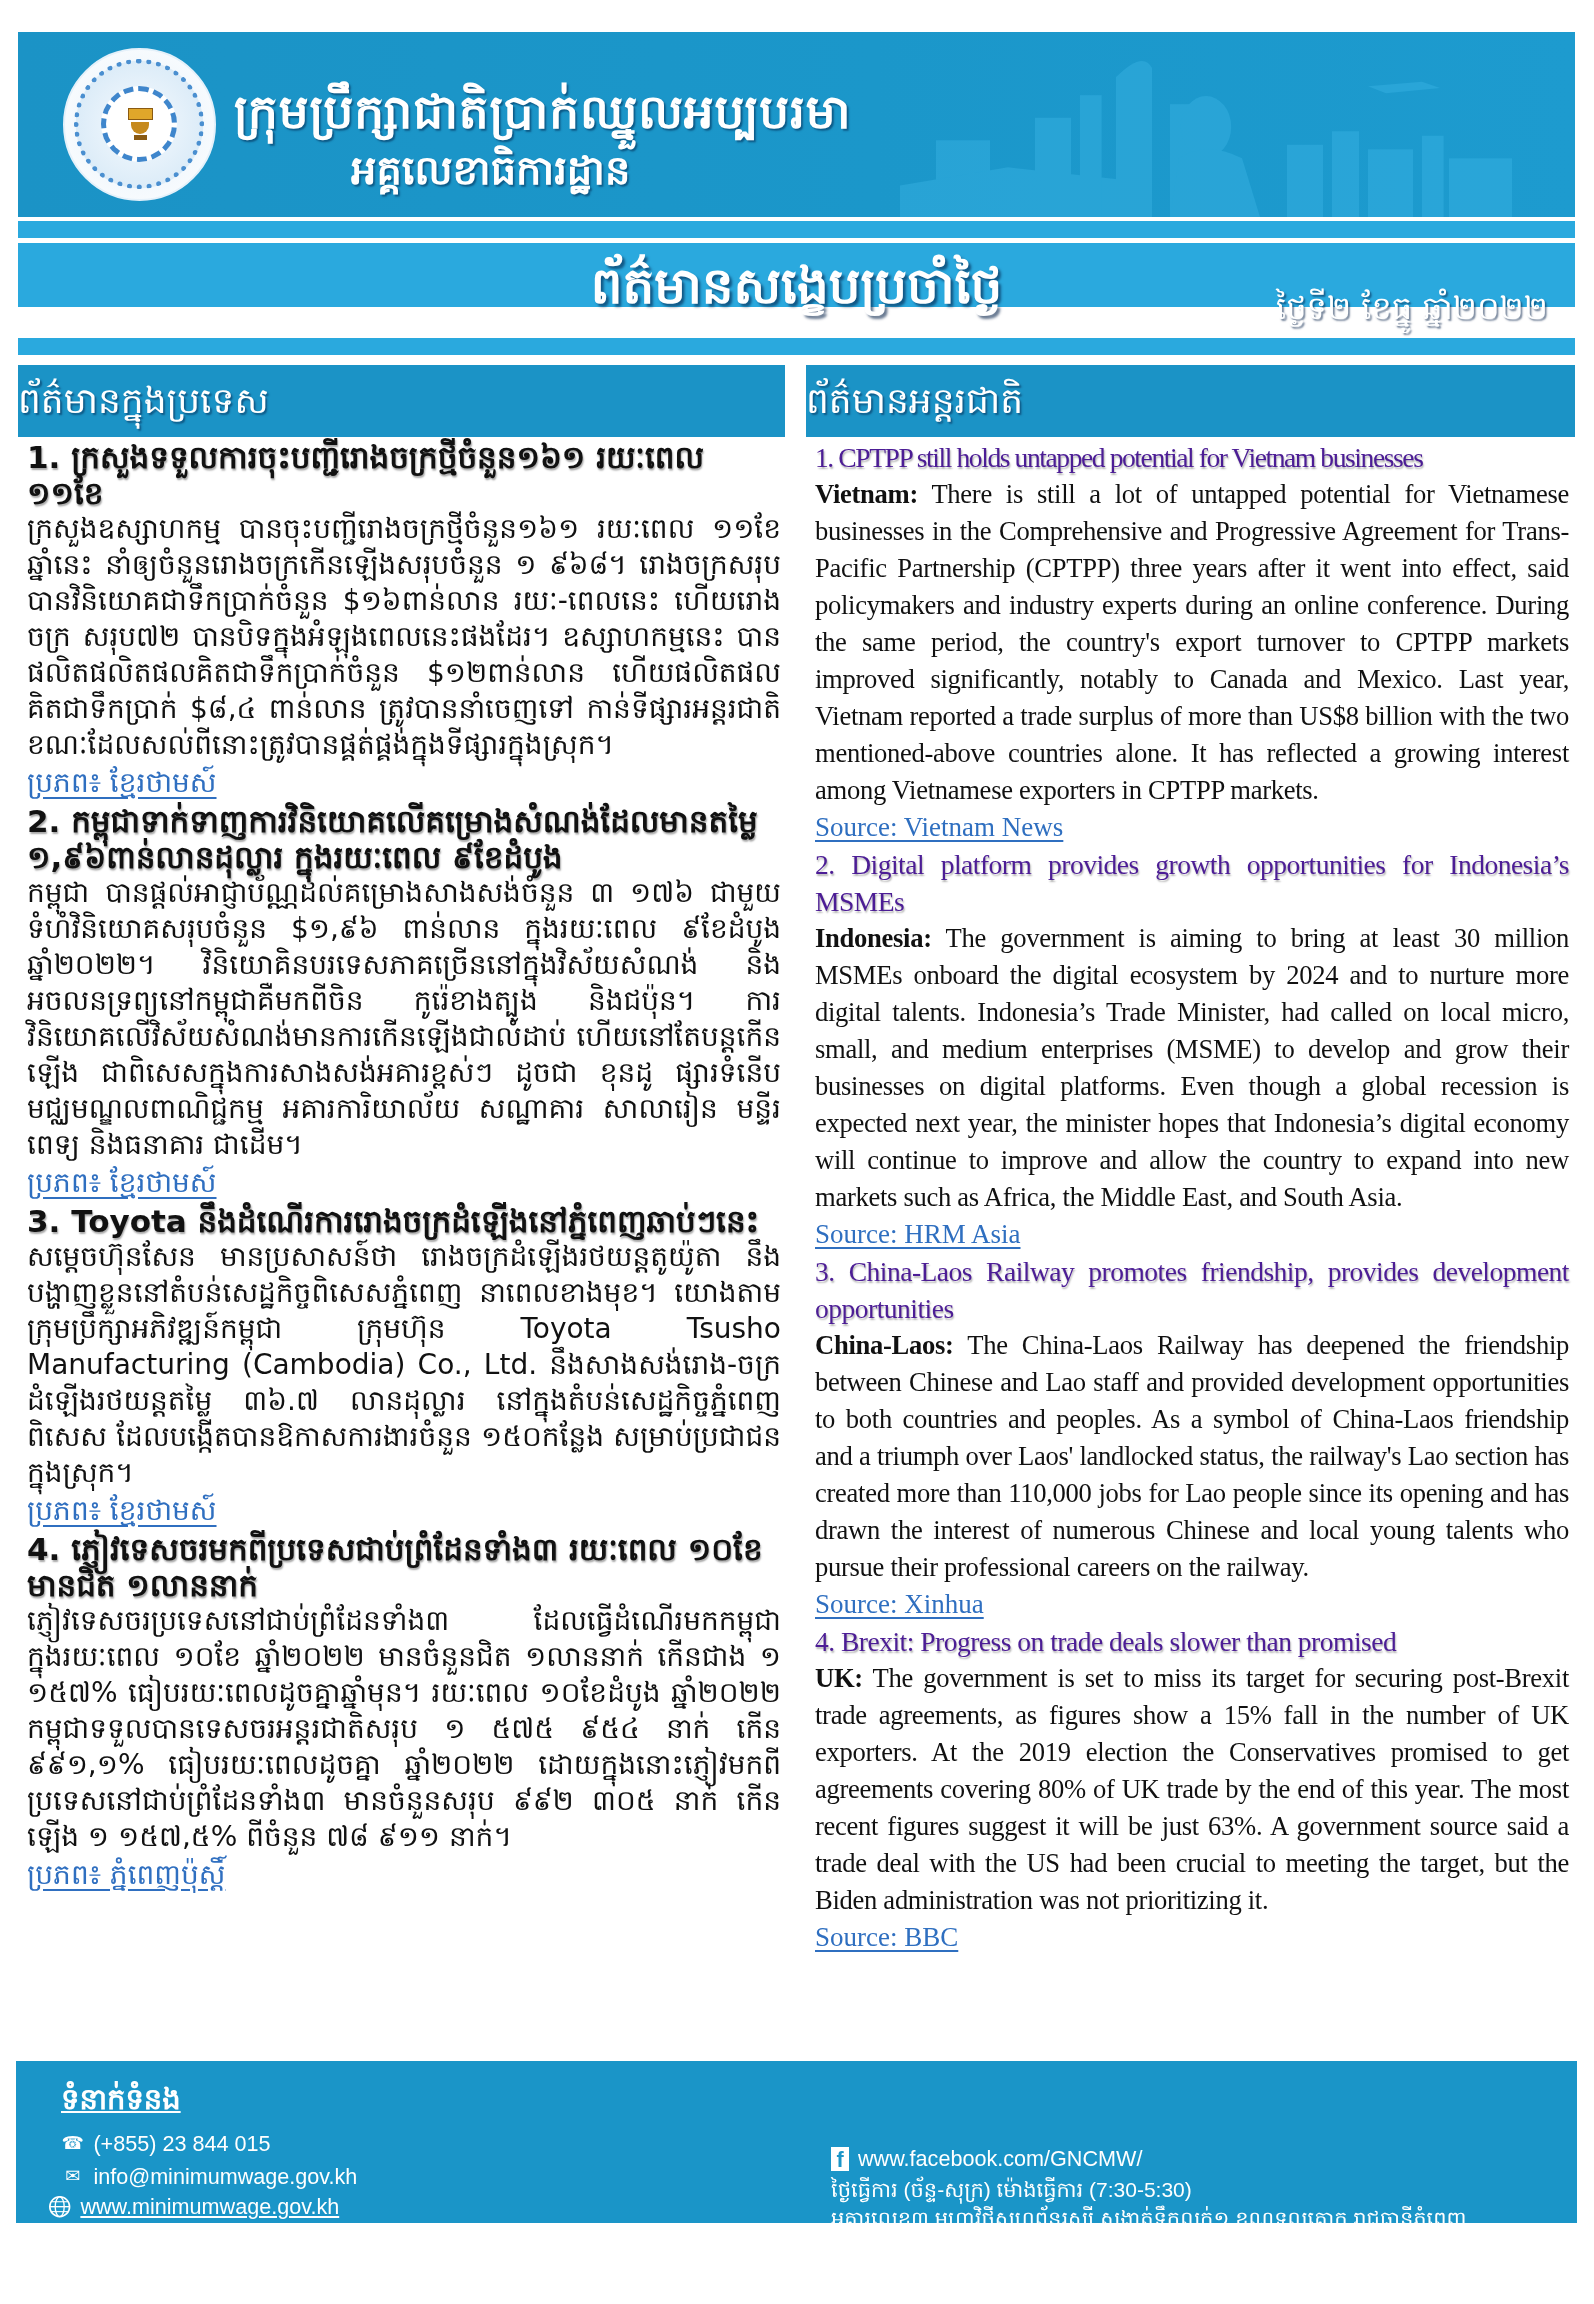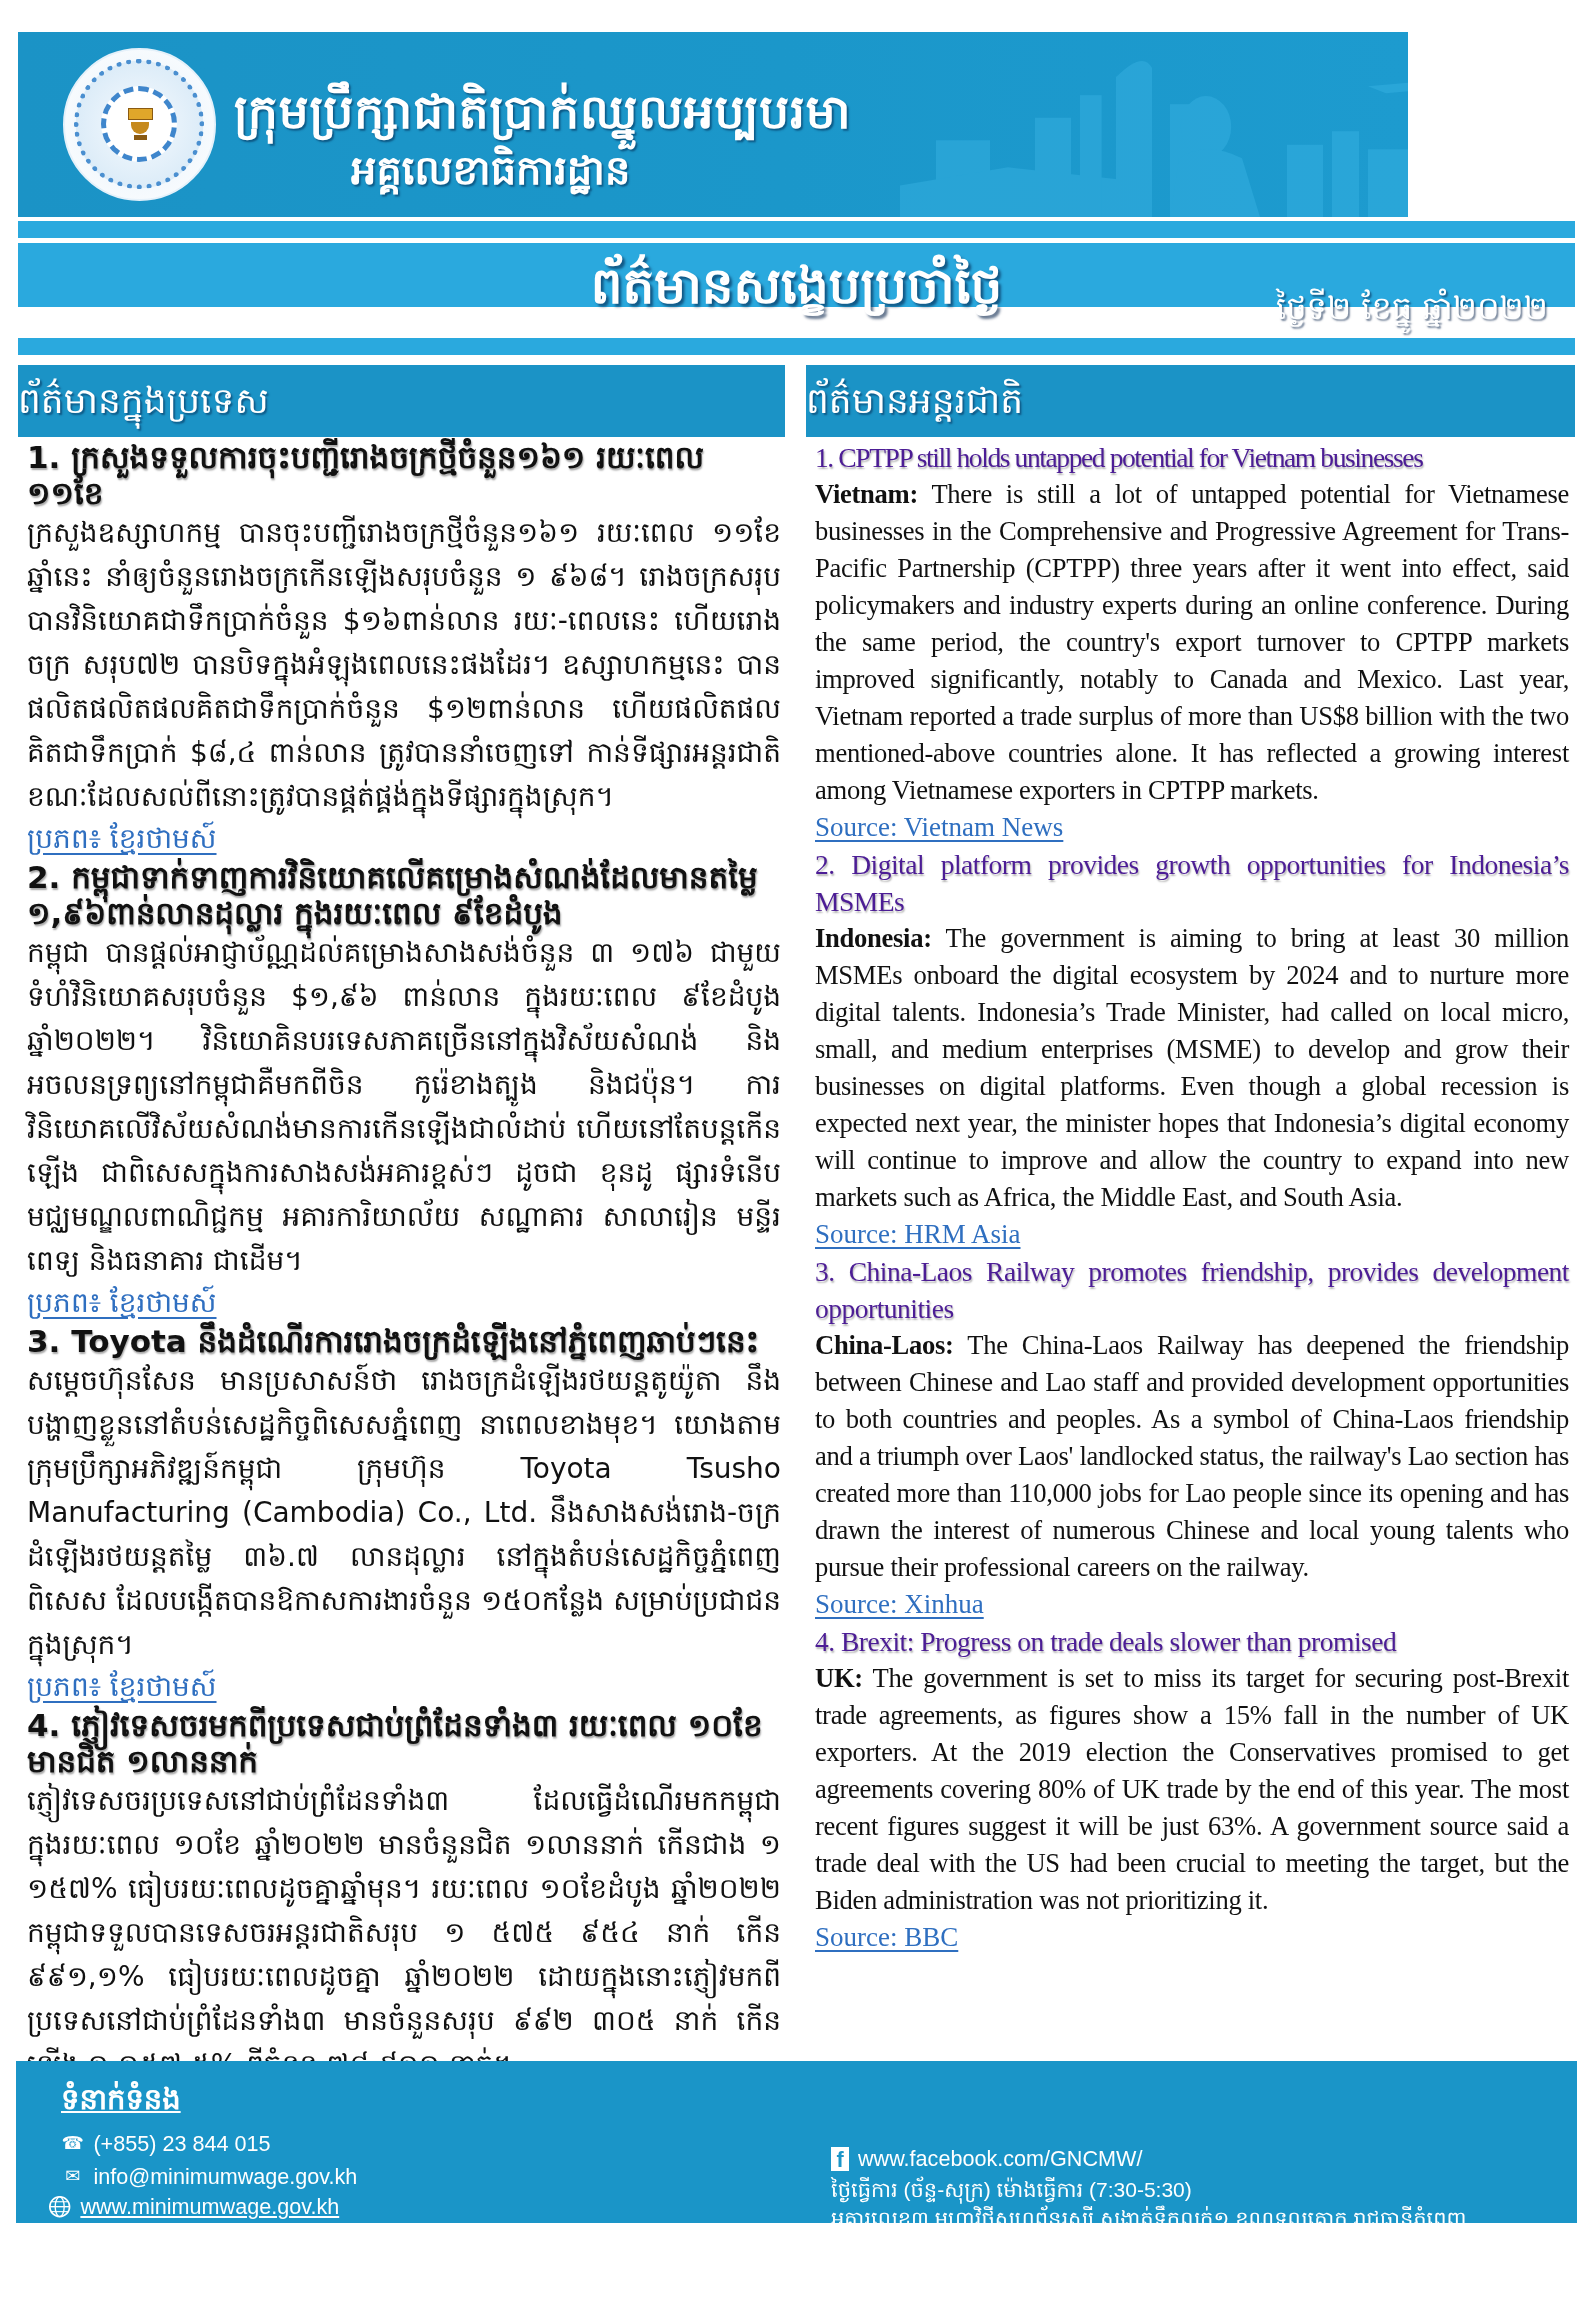--- a/index.html
+++ b/index.html
@@ -1,20 +1,20 @@
 <!DOCTYPE html>
 <html style="font-size:14.4px"><head>
 <meta charset="utf-8">
 <style>
   * { box-sizing: border-box; margin: 0; padding: 0; }
   html, body { width: 1595px; height: 2304px; background: #ffffff; overflow: hidden; }
   body { position: relative; font-family: "DejaVu Sans", sans-serif; color: #1a1a1a; }
 
   .header-banner {
-    position: absolute; left: 18px; top: 31.5px; width: 1390px; height: 185px;
+    position: absolute; left: 18px; top: 31.5px; width: 1557px; height: 185px;
     background: linear-gradient(90deg, #1b93c6 0%, #1b97ca 55%, #1d9bcf 100%);
     overflow: hidden;
   }
   .logo {
     position: absolute; left: 45px; top: 16px; width: 153px; height: 153px; border-radius: 50%;
     background: radial-gradient(circle at 50% 50%, #ffffff 0%, #ffffff 30%, #e9f3fb 31%, #dcecf8 60%, #f4f9fd 61%, #ffffff 100%);
     border: 2.7px solid #e5f1fa;
   }
   .logo .wreath {
     position: absolute; left: 9px; top: 9px; width: 130px; height: 130px; border-radius: 50%;
@@ -66,21 +66,21 @@
   .col-header.right { left: 806px; width: 769px; }
 
   .col { position: absolute; top: 439px; }
   .col.left { left: 27px; width: 754px; }
   .col.right { left: 815px; width: 754px; }
 
   .kh-headline {
     font-size: 31px; font-weight: bold; color: #111; line-height: 36px;
     text-shadow: 0.9px 1.8px 1.8px rgba(0,0,0,0.35);
   }
-  .kh-body { font-size: 28px; line-height: 44px; color: #111; text-align: justify; }
+  .kh-body { font-size: 28px; line-height: 36px; color: #111; text-align: justify; }
   .kh-source {
     display: inline-block; font-size: 28px; line-height: 40px; color: #2f6fc0;
     text-decoration: underline; text-underline-offset: 5.4px; cursor: pointer;
   }
   .left .article { margin-bottom: 0; }
 
   .en-headline {
     font-family: "Liberation Serif", serif; font-size: 27.5px; font-weight: normal; line-height: 37px;
     color: #4c1d95; text-align: justify; text-shadow: 0.9px 1.8px 1.8px rgba(0,0,0,0.3);
     letter-spacing: -0.5px;

